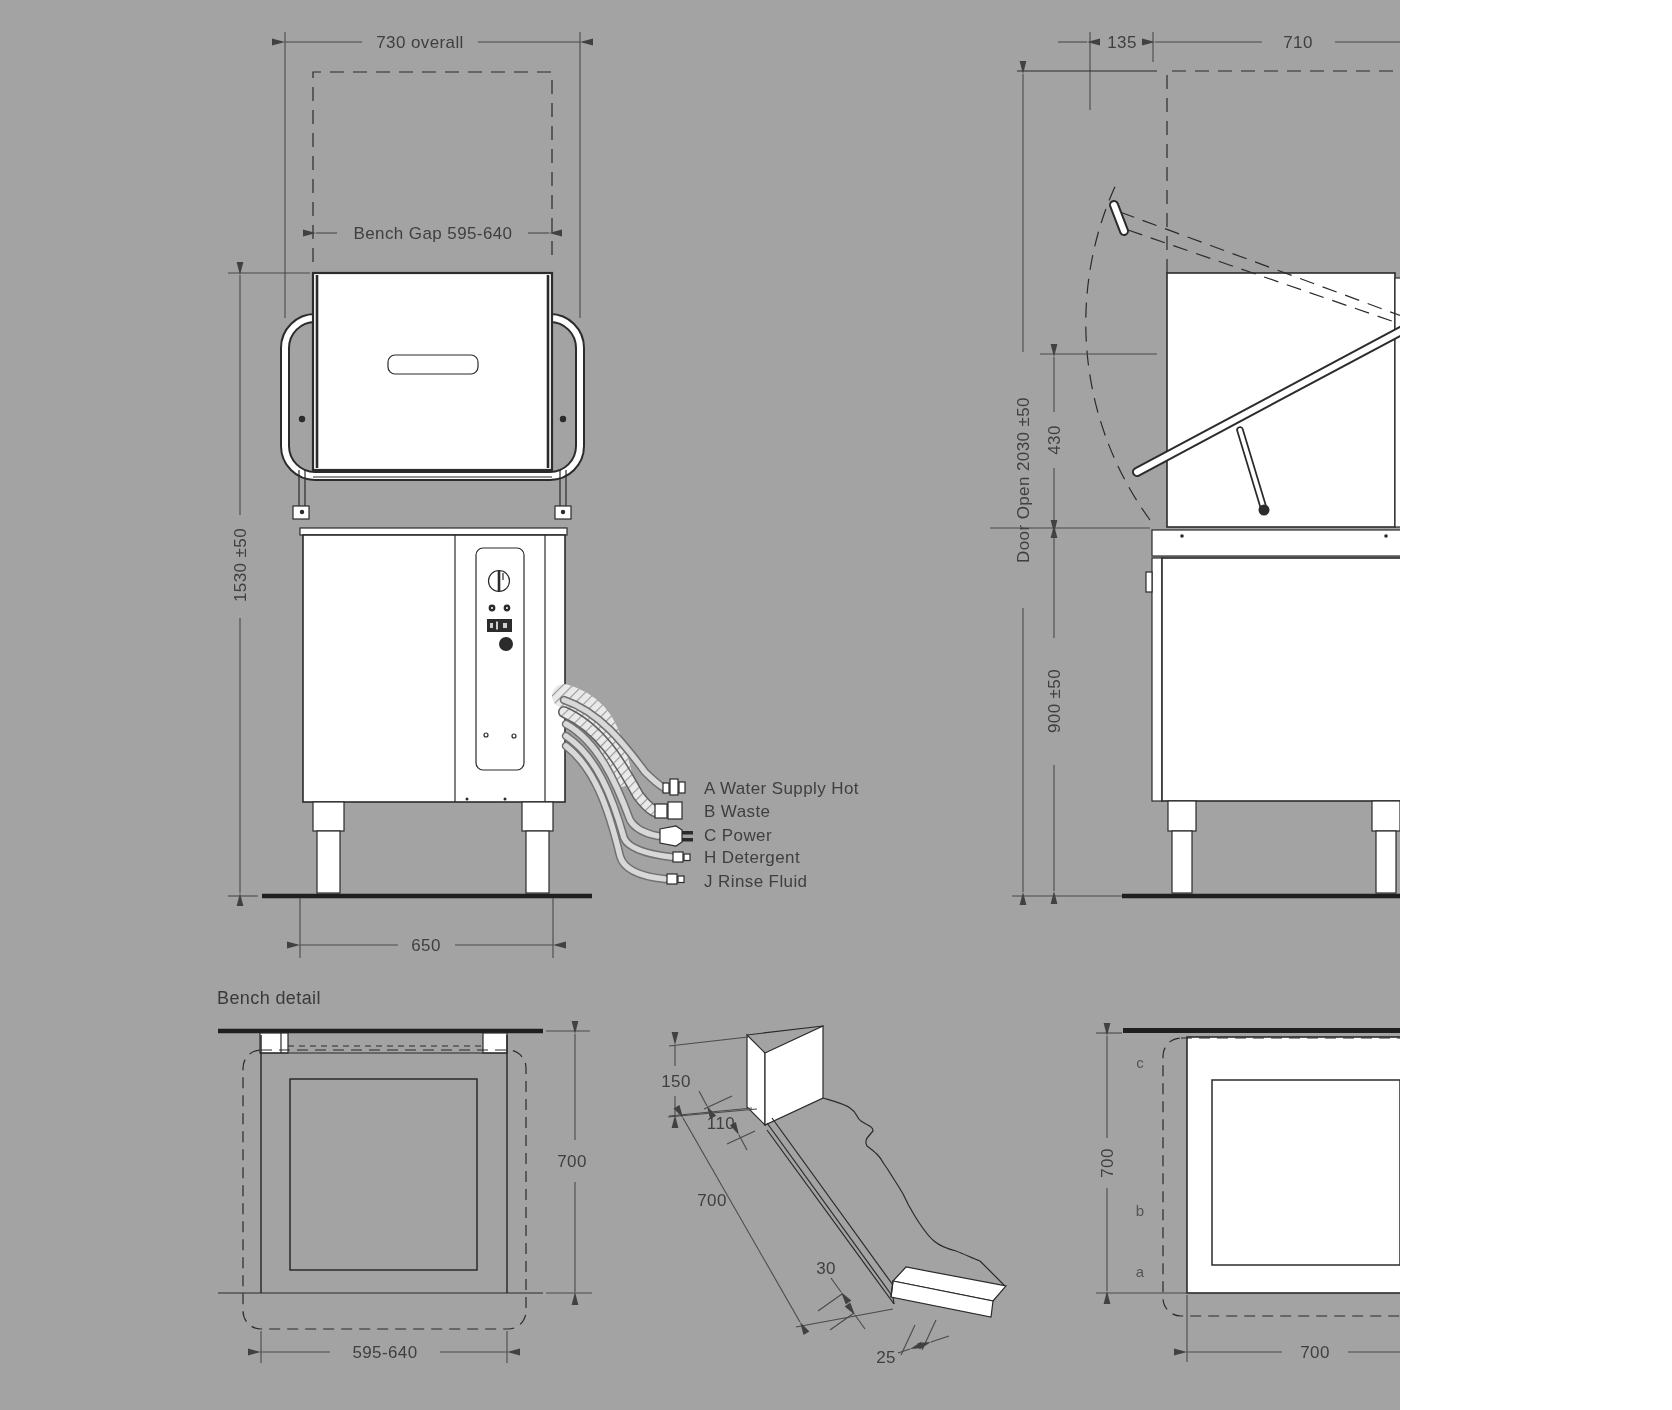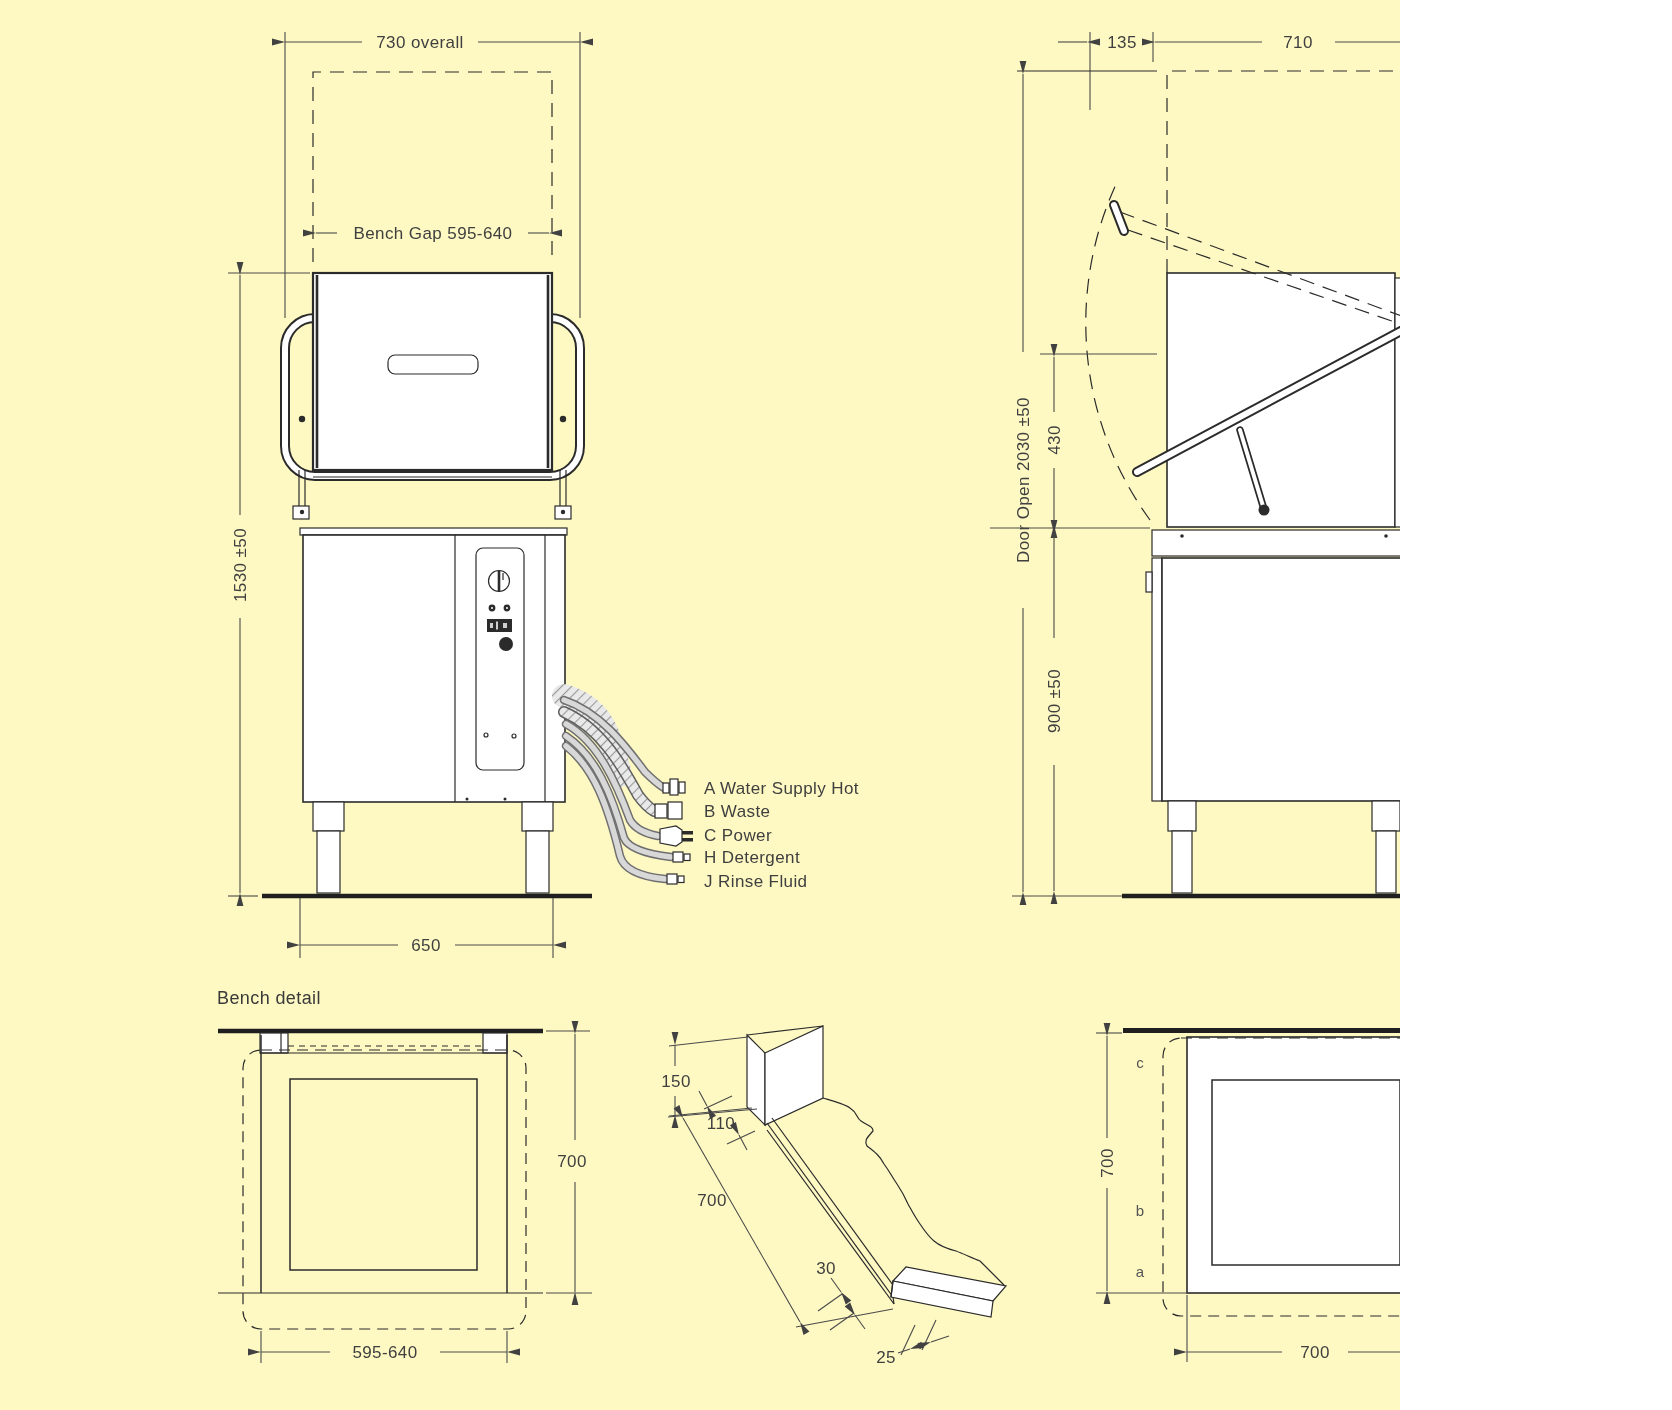--- a/index.html
+++ b/index.html
@@ -1,16 +1,16 @@
 <!DOCTYPE html>
 <html><head>
 <meta charset="utf-8">
 <style>
   html,body{margin:0;padding:0;background:#ffffff;}
-  .page{width:1400px;height:1410px;background:#fef9c3;position:relative;overflow:hidden;}
+  .page{width:1400px;height:1410px;background:#a3a3a3;position:relative;overflow:hidden;}
   svg{display:block;}
   .s  {stroke:#2b2b2b;stroke-width:1.5;fill:none;}
   .s2 {stroke:#2b2b2b;stroke-width:1.2;fill:none;}
   .sw {stroke:#2b2b2b;stroke-width:1.6;fill:#fff;}
   .sw2{stroke:#2b2b2b;stroke-width:1.2;fill:#fff;}
   .dim{stroke:#4a4a4a;stroke-width:1.1;fill:none;}
   .thick{stroke:#1f1f1f;stroke-width:4.5;fill:none;}
   .dark{fill:#2b2b2b;stroke:none;}
   .dsh14{stroke-dasharray:14 9;}
   .dsh11{stroke-dasharray:11 7;}

